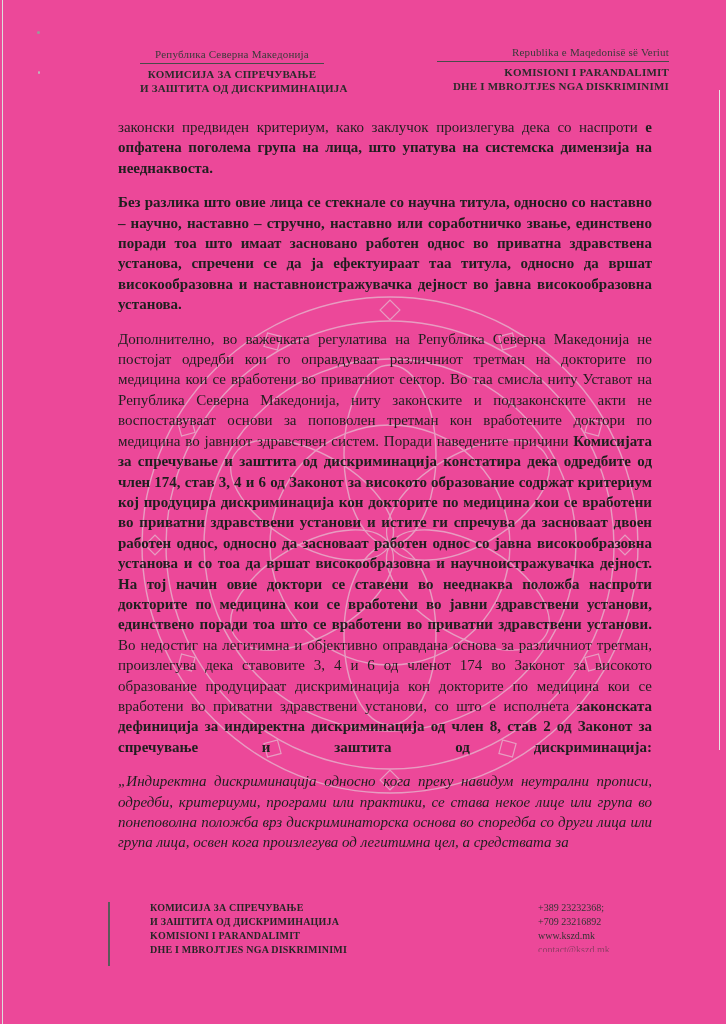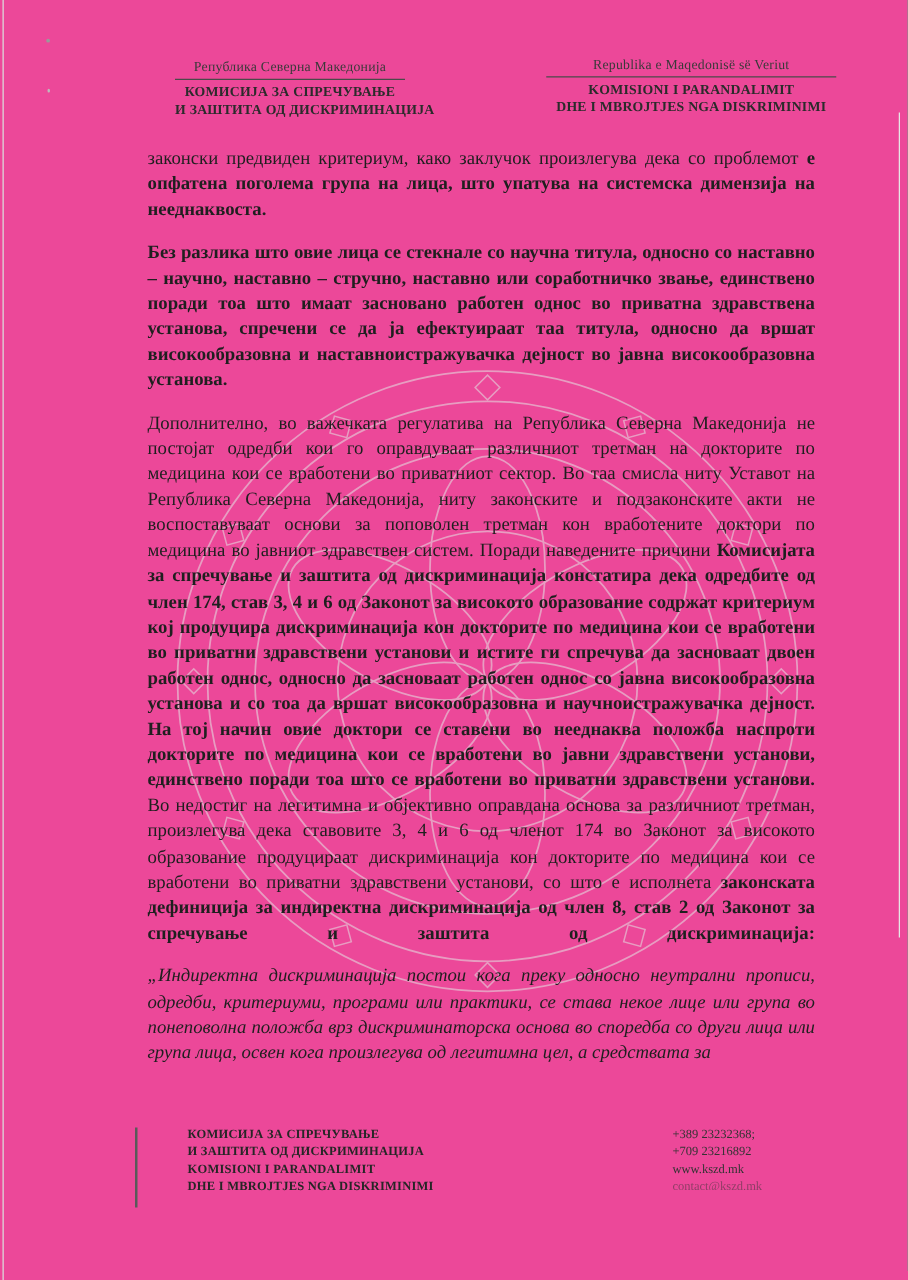--- a/index.html
+++ b/index.html
@@ -13,21 +13,21 @@
     color:#1f1f1f;
   }
   
   .edge-left{position:absolute;left:2px;top:0;width:1px;height:1024px;background:#dcdcdc;}
   .edge-right{position:absolute;left:719px;top:90px;width:1px;height:660px;background:#e6e6e6;}
   .dot1{position:absolute;left:37px;top:31px;width:3px;height:3px;border-radius:50%;background:#9a9a9a;}
   .dot2{position:absolute;left:38px;top:71px;width:2px;height:3px;border-radius:50%;background:#bdbdbd;}
 
   
   .hdr-left{position:absolute;left:140px;top:48px;width:184px;text-align:center;}
-  .hdr-right{position:absolute;left:437px;top:46px;width:232px;text-align:center;}
+  .hdr-right{position:absolute;left:437px;top:46px;width:232px;text-align:right;}
   .hdr-country{font-size:11px;color:#3a3a3a;letter-spacing:.2px;white-space:nowrap;}
   .hdr-rule{border:0;border-top:1.2px solid #4a4a4a;margin:3px 0 4px 0;}
   .hdr-org{font-size:11px;font-weight:bold;color:#2b2b2b;line-height:13.5px;letter-spacing:.2px;white-space:nowrap;}
   .logo{position:absolute;left:327px;top:55px;display:flex;align-items:center;}
   .logo-ring{width:26px;height:26px;border:2px solid #ababab;border-radius:50%;margin-right:1px;box-sizing:border-box;position:relative;top:2px;}
   .logo-ring::after{content:"";position:absolute;left:4px;top:4px;right:4px;bottom:4px;border-radius:50%;border:1px dotted #c9c9c9;}
   .logo-text{
     font-family:"DejaVu Sans", sans-serif;
     font-weight:bold;font-size:31px;line-height:31px;letter-spacing:1px;
     color:#ffffff;-webkit-text-stroke:1.2px #a6a6a6;
@@ -130,24 +130,24 @@
 
 
   <div class="hdr-right">
     <div class="hdr-country">Republika e Maqedonisë së Veriut</div>
     <hr class="hdr-rule">
     <div class="hdr-org">KOMISIONI I PARANDALIMIT</div>
     <div class="hdr-org">DHE I MBROJTJES NGA DISKRIMINIMI</div>
   </div>
 
   <div class="body-text">
-      <p><span class="run-regular">законски предвиден критериум, како заклучок произлегува дека со проблемот </span><span class="run-bold">е опфатена поголема група на лица, што упатува на системска димензија на нееднаквоста.</span></p>
+      <p><span class="run-regular">законски предвиден критериум, како заклучок произлегува дека со наспроти </span><span class="run-bold">е опфатена поголема група на лица, што упатува на системска димензија на нееднаквоста.</span></p>
       <p><span class="run-bold">Без разлика што овие лица се стекнале со научна титула, односно со наставно – научно, наставно – стручно, наставно или соработничко звање, единствено поради тоа што имаат засновано работен однос во приватна здравствена установа, спречени се да ја ефектуираат таа титула, односно да вршат високообразовна и наставноистражувачка дејност во јавна високообразовна установа.</span></p>
       <p class="justify-last"><span class="run-regular">Дополнително, во важечката регулатива на Република Северна Македонија не постојат одредби кои го оправдуваат различниот третман на докторите по медицина кои се вработени во приватниот сектор. Во таа смисла ниту Уставот на Република Северна Македонија, ниту законските и подзаконските акти не воспоставуваат основи за поповолен третман кон вработените доктори по медицина во јавниот здравствен систем. Поради наведените причини </span><span class="run-bold">Комисијата за спречување и заштита од дискриминација констатира дека одредбите од член 174, став 3, 4 и 6 од Законот за високото образование содржат критериум кој продуцира дискриминација кон докторите по медицина кои се вработени во приватни здравствени установи и истите ги спречува да засноваат двоен работен однос, односно да засноваат работен однос со јавна високообразовна установа и со тоа да вршат високообразовна и научноистражувачка дејност. На тој начин овие доктори се ставени во нееднаква положба наспроти докторите по медицина кои се вработени во јавни здравствени установи, единствено поради тоа што се вработени во приватни здравствени установи. </span><span class="run-regular">Во недостиг на легитимна и објективно оправдана основа за различниот третман, произлегува дека ставовите 3, 4 и 6 од членот 174 во Законот за високото образование продуцираат дискриминација кон докторите по медицина кои се вработени во приватни здравствени установи, со што е исполнета </span><span class="run-bold">законската дефиниција за индиректна дискриминација од член 8, став 2 од Законот за спречување и заштита од дискриминација:</span></p>
-      <p><span class="run-italic">„Индиректна дискриминација постои кога преку односно неутрални прописи, одредби, критериуми, програми или практики, се става некое лице или група во понеповолна положба врз дискриминаторска основа во споредба со други лица или група лица, освен кога произлегува од легитимна цел, а средствата за</span></p>
+      <p><span class="run-italic">„Индиректна дискриминација односно кога преку навидум неутрални прописи, одредби, критериуми, програми или практики, се става некое лице или група во понеповолна положба врз дискриминаторска основа во споредба со други лица или група лица, освен кога произлегува од легитимна цел, а средствата за</span></p>
     </div>
 
   <div class="ftr-divider"></div>
 
   <div class="ftr-col ftr-org">
     <span class="ftr-line">КОМИСИЈА ЗА СПРЕЧУВАЊЕ</span>
     <span class="ftr-line">И ЗАШТИТА ОД ДИСКРИМИНАЦИЈА</span>
     <span class="ftr-line">KOMISIONI I PARANDALIMIT</span>
     <span class="ftr-line">DHE I MBROJTJES NGA DISKRIMINIMI</span>
   </div>

